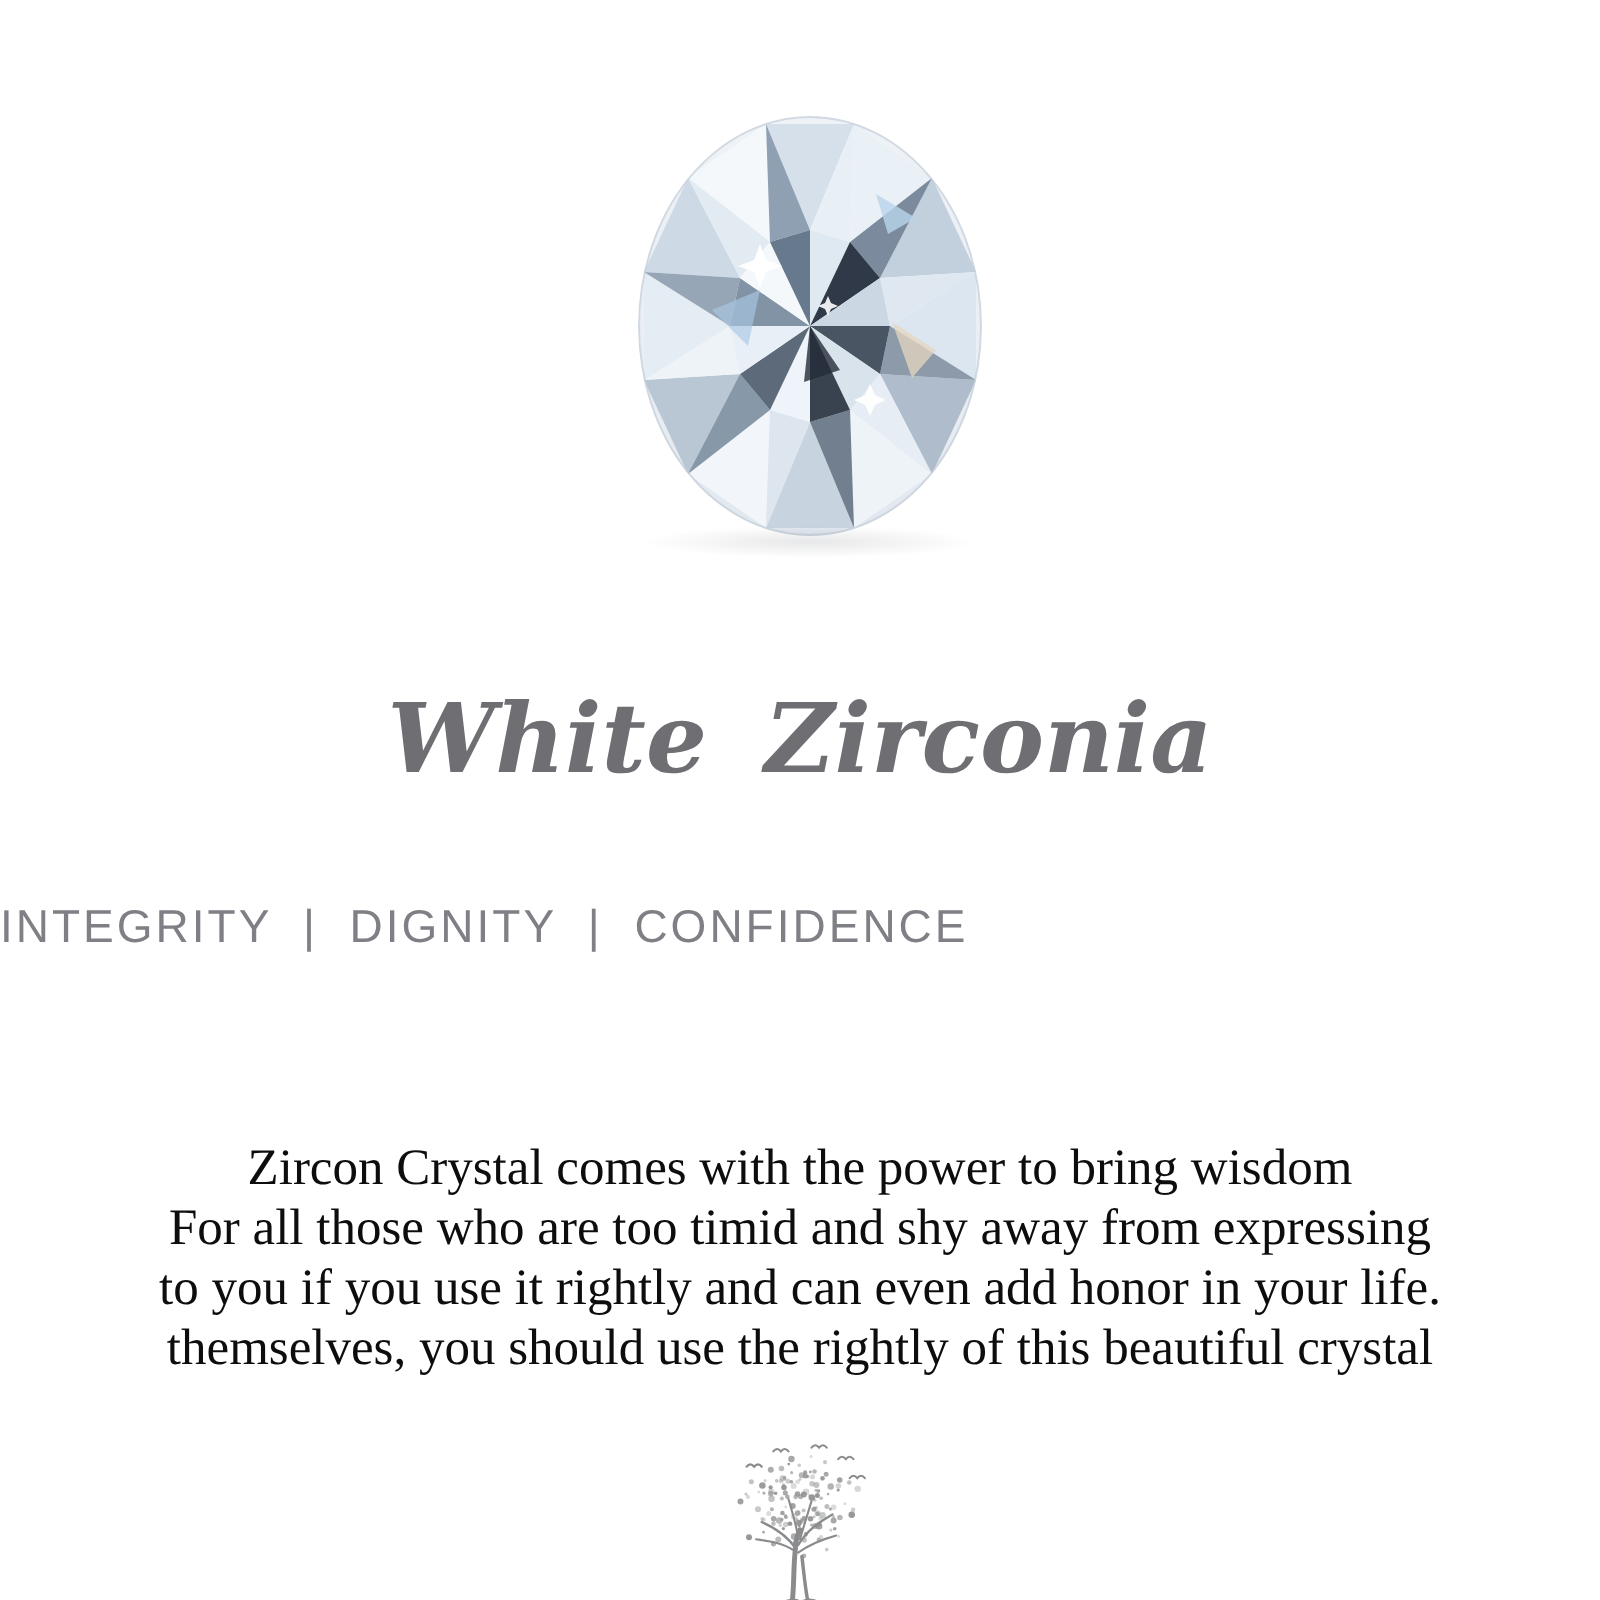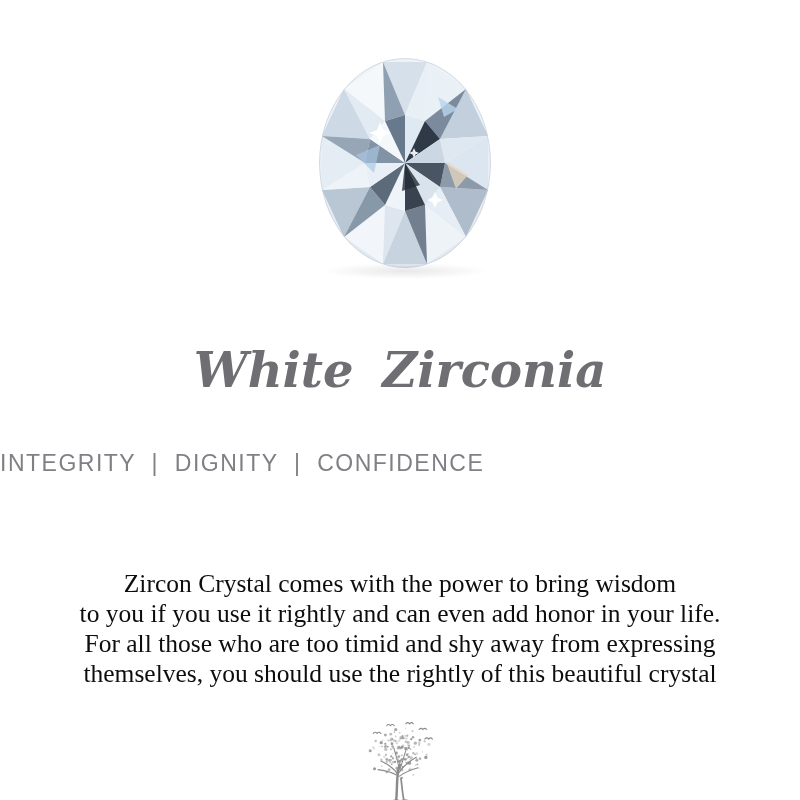--- a/index.html
+++ b/index.html
@@ -101,22 +101,22 @@
     </svg>
   </div>
   <div class="gem-shadow"></div>
 
   <h1 class="title">White Zirconia</h1>
 
   <div class="subtitle">INTEGRITY  |  DIGNITY  |  CONFIDENCE</div>
 
   <div class="body-text">
     <div class="line">Zircon Crystal comes with the power to bring wisdom</div>
+    <div class="line">For all those who are too timid and shy away from expressing</div>
     <div class="line">to you if you use it rightly and can even add honor in your life.</div>
-    <div class="line">For all those who are too timid and shy away from expressing</div>
     <div class="line">themselves, you should use the rightly of this beautiful crystal</div>
   </div>
 
   <div class="logo">
     <svg width="96" height="84" viewBox="0 0 100 88">
       <g fill="currentColor">
           <circle cx="46.2" cy="34.6" r="1.57" opacity="0.80"></circle>
           <circle cx="50.3" cy="29.7" r="1.32" opacity="0.66"></circle>
           <circle cx="51.9" cy="36.9" r="1.07" opacity="0.53"></circle>
           <circle cx="56.2" cy="30.1" r="1.70" opacity="0.89"></circle>

